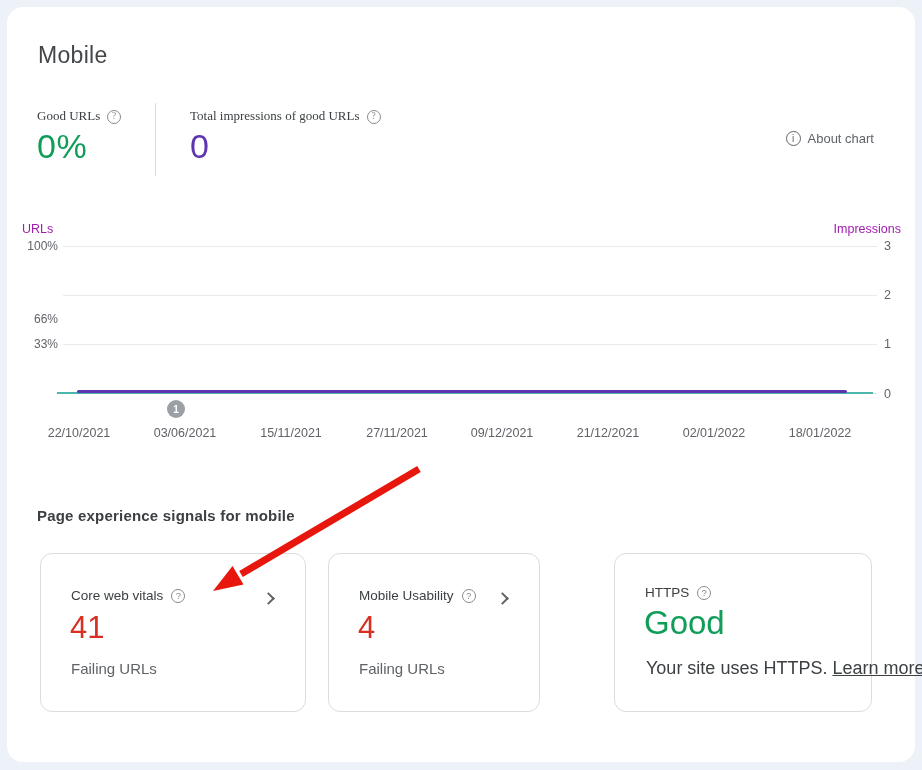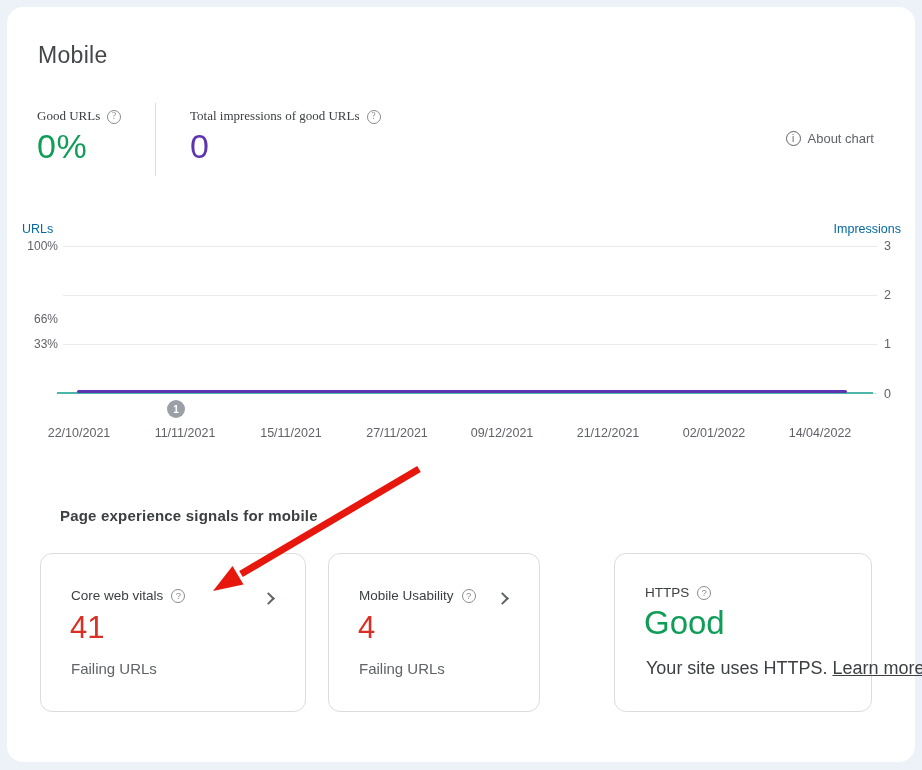--- a/index.html
+++ b/index.html
@@ -31,36 +31,36 @@
 
   .about-chart { top:131px; right:48px; display:flex; align-items:center; gap:7px;
     font-size:13px; color:#5f6368; cursor:pointer; }
   .info-icon {
     width:15px; height:15px; border:1.3px solid #5f6368; border-radius:50%;
     display:inline-flex; align-items:center; justify-content:center;
     font-size:10px; color:#5f6368; font-style:normal; line-height:1;
   }
 
   
-  .axis-title { font-size:12.5px; color:#0369a1; }
+  .axis-title { font-size:12.5px; color:#a21caf; }
   .gridline { left:63px; width:814px; height:1px; background:#e8eaed; }
   .baseline  { left:63px; width:814px; height:1px; background:#dfe1e5; }
   .tick-left { left:14px; width:44px; text-align:right; font-size:12px; color:#5f6368; }
   .tick-right{ left:884px; font-size:12.5px; color:#5f6368; }
   .line-teal   { left:57px; top:392px; width:816px; height:2px; background:#4db6ac; }
   .line-purple { left:77px; top:390px; width:770px; height:3px; background:#5e35b1; border-radius:2px; }
   .marker {
     left:167px; top:400px; width:18px; height:18px; border-radius:50%;
     background:#9aa0a6; color:#fff; font-size:10px; font-weight:bold;
     display:flex; align-items:center; justify-content:center; cursor:pointer;
   }
   .date-label { top:426px; transform:translateX(-50%); font-size:12.5px; color:#5f6368; white-space:nowrap; }
 
   
-  .section-title { left:37px; top:507px; font-size:15px; font-weight:bold; color:#3c4043; letter-spacing:.2px;margin-left:23px; }
+  .section-title { left:37px; top:507px; font-size:15px; font-weight:bold; color:#3c4043; letter-spacing:.2px; }
 
   
   .card {
     top:553px; height:159px; background:#fff;
     border:1px solid #dadce0; border-radius:12px; cursor:pointer;
   }
   .card-title { left:30px; top:34px; font-size:13.5px; color:#3c4043; display:flex; align-items:center; gap:8px; position:absolute; white-space:nowrap; }
   .card-value { left:29px; top:56px; font-size:31px; position:absolute; }
   .card-sub   { left:30px; top:106px; font-size:15px; color:#5f6368; position:absolute; white-space:nowrap; }
   .chevron {
@@ -122,27 +122,27 @@
 <div class="abs tick-right" style="top:288px;">2</div>
 <div class="abs tick-right" style="top:337px;">1</div>
 <div class="abs tick-right" style="top:387px;">0</div>
 
 <div class="abs line-teal"></div>
 <div class="abs line-purple"></div>
 
 <div class="abs marker">1</div>
 
 <div class="abs date-label" style="left:79px;">22/10/2021</div>
-<div class="abs date-label" style="left:185px;">11/11/2021</div>
+<div class="abs date-label" style="left:185px;">03/06/2021</div>
 <div class="abs date-label" style="left:291px;">15/11/2021</div>
 <div class="abs date-label" style="left:397px;">27/11/2021</div>
 <div class="abs date-label" style="left:502px;">09/12/2021</div>
 <div class="abs date-label" style="left:608px;">21/12/2021</div>
 <div class="abs date-label" style="left:714px;">02/01/2022</div>
-<div class="abs date-label" style="left:820px;">14/04/2022</div>
+<div class="abs date-label" style="left:820px;">18/01/2022</div>
 
 <div class="abs section-title">Page experience signals for mobile</div>
 
 <div class="abs card" style="left:40px; width:266px;">
   <div class="card-title">
     <span>Core web vitals</span>
     <span class="help-icon">?</span>
   </div>
   <span class="chevron"></span>
   <div class="card-value red">41</div>

